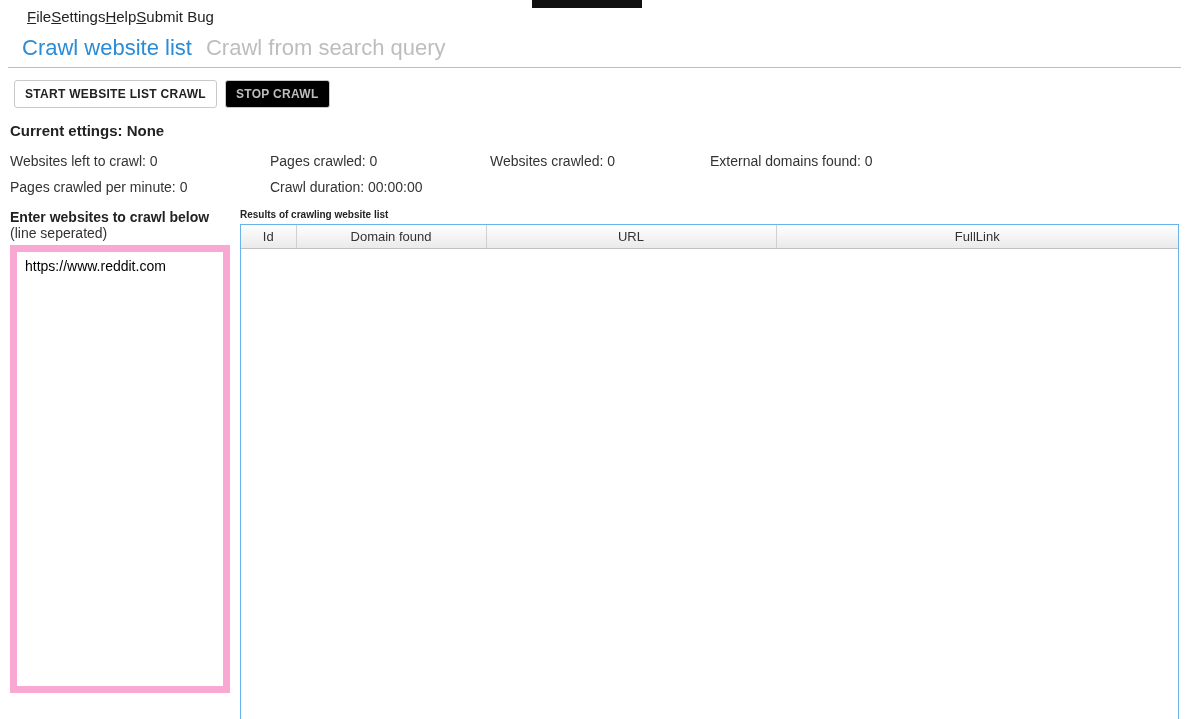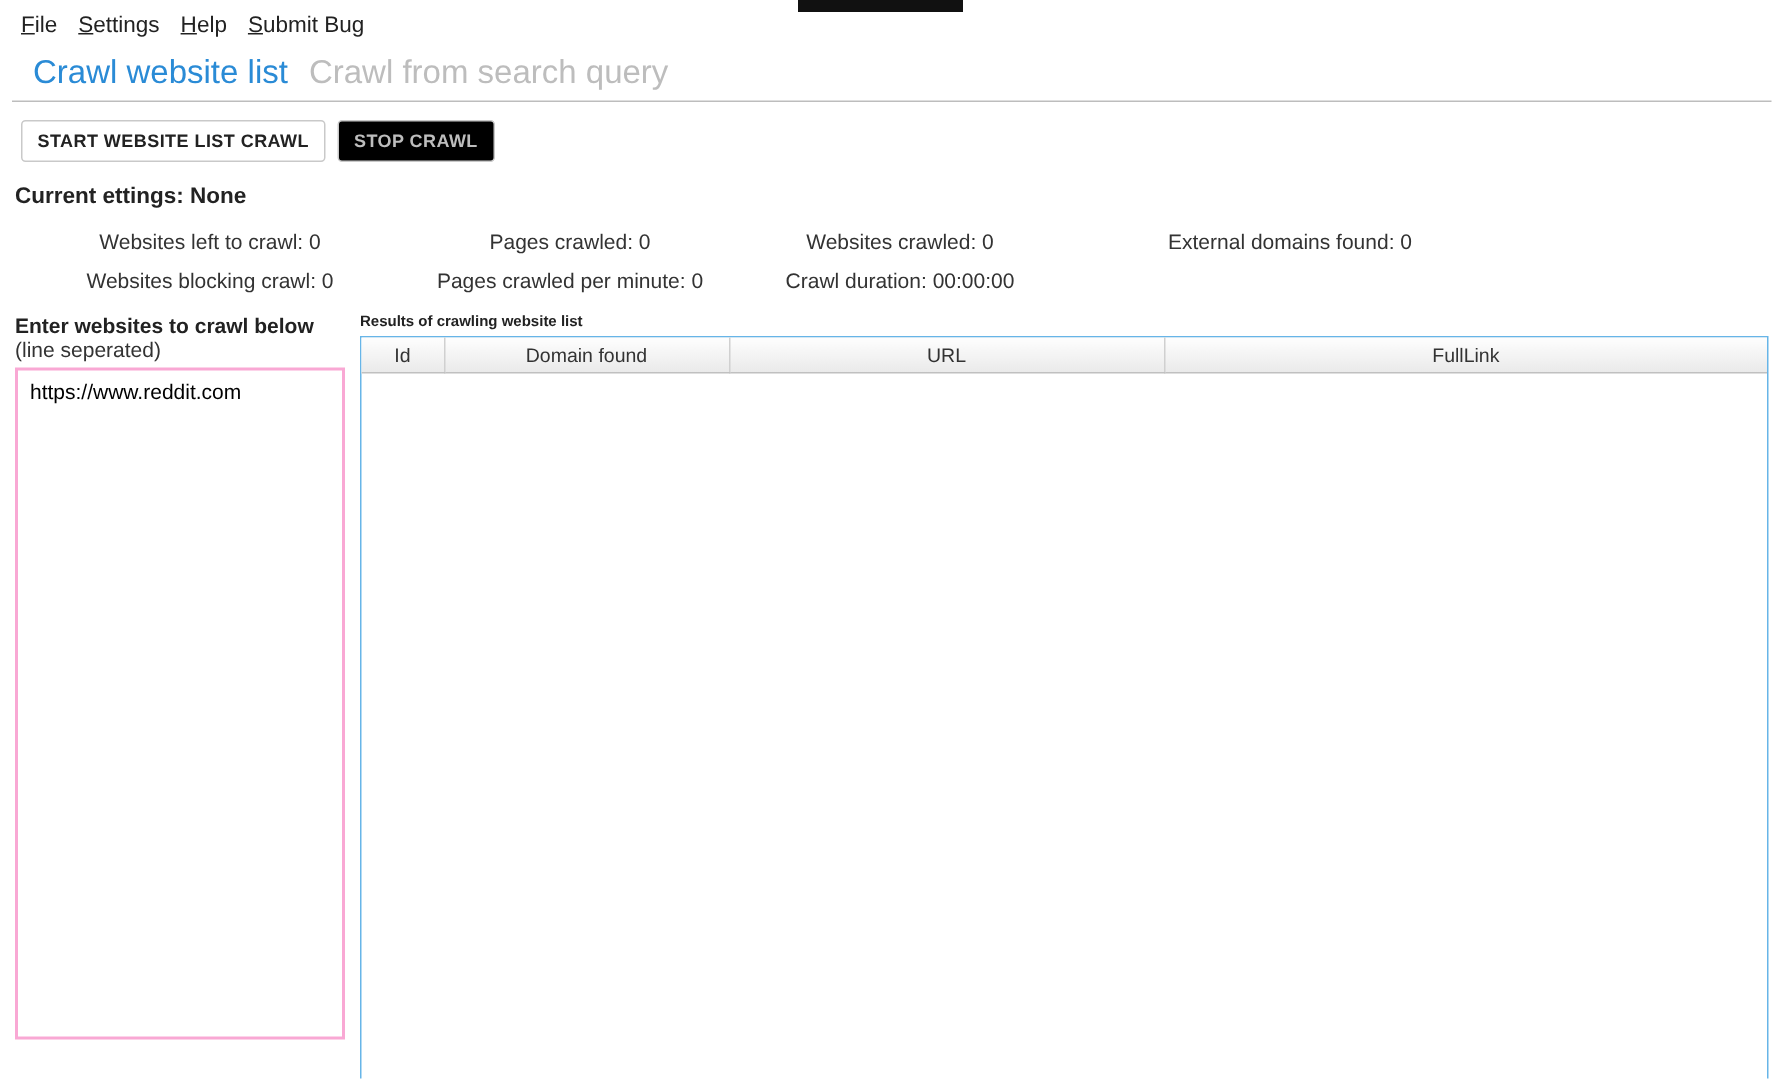--- a/index.html
+++ b/index.html
@@ -15,23 +15,23 @@
     .titlebar-fragment {
       position: absolute;
       left: 532px;
       top: 0;
       width: 110px;
       height: 8px;
       background: #111;
     }
     .menubar {
       display: flex;
-      gap: 14px;
       padding: 8px 10px 6px 14px;
       font-size: 15px;
+      margin-left: 13px;
     }
     .menubar .menu-item u { text-decoration: underline; }
     .menubar .menu-item { cursor: default; }
     .tabbar {
       display: flex;
       gap: 14px;
       padding: 4px 10px 6px 14px;
       font-size: 22px;
       border-bottom: 1px solid #bdbdbd;
       margin: 0 8px;
@@ -64,34 +64,33 @@
       font-size: 15px;
       font-weight: 700;
     }
     .stats {
       display: grid;
       grid-template-columns: 260px 220px 220px 300px;
       padding: 10px 0 4px 10px;
       row-gap: 10px;
       font-size: 14px;
       color: #333;
-      text-align: center;
     }
     .content {
       display: flex;
       padding: 10px 10px 0 10px;
       gap: 10px;
     }
     .left-pane { width: 220px; }
     .left-label { font-weight: 700; font-size: 14px; }
     .left-sublabel { font-size: 14px; color: #333; margin-bottom: 4px; }
     .crawl-input {
       width: 100%;
       height: 448px;
-      border: 2px solid #f9a8d4;
+      border: 7px solid #f9a8d4;
       padding: 6px 8px;
       font-family: inherit;
       font-size: 14px;
       resize: none;
       outline: none;
     }
     .right-pane { flex: 1; }
     .right-label { font-weight: 700; font-size: 10px; margin-bottom: 4px; }
     .results-table-wrap {
       border: 1px solid #67b5e8;
@@ -140,21 +139,20 @@
 
 <div class="activity-label">
   <span>Current ettings: </span><span>None</span>
 </div>
 
 <div class="stats">
   <div>Websites left to crawl: 0</div>
   <div>Pages crawled: 0</div>
   <div>Websites crawled: 0</div>
   <div>External domains found: 0</div>
-  <div>Websites blocking crawl: 0</div>
   <div>Pages crawled per minute: 0</div>
   <div>Crawl duration: 00:00:00</div>
   <div></div>
 </div>
 
 <div class="content">
   <div class="left-pane">
     <div class="left-label">Enter websites to crawl below</div>
     <div class="left-sublabel">(line seperated)</div>
     <textarea class="crawl-input" style="">https://www.reddit.com</textarea>

